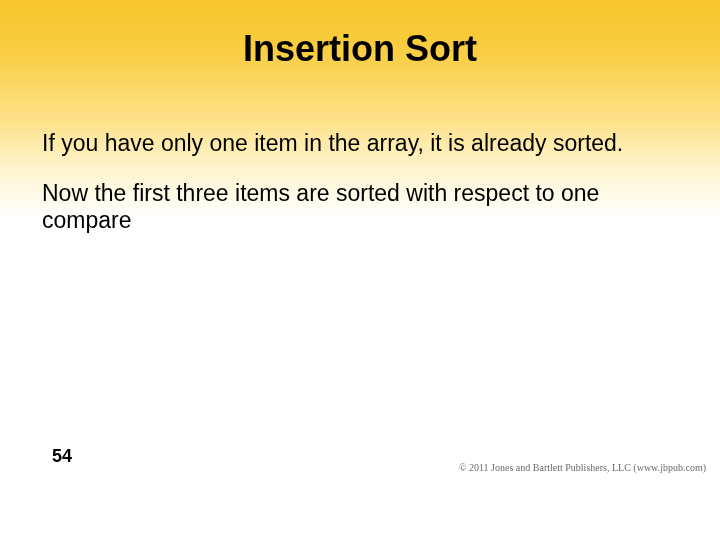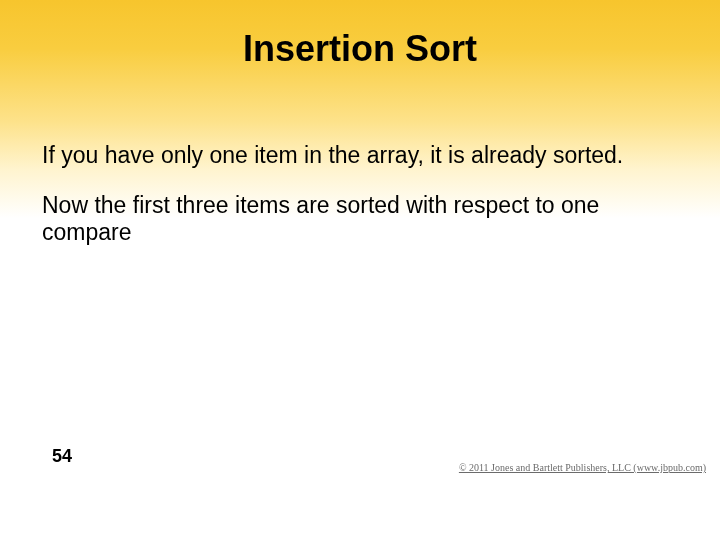--- a/index.html
+++ b/index.html
@@ -35,38 +35,37 @@
   }
   .body {
     position: absolute;
     top: 130px;
     left: 42px;
     right: 42px;
     font-size: 23px;
     line-height: 1.2;
   }
   .body p {
-    margin: 12px 0 22px 0;
+    margin: 0 0 22px 0;
   }
   .pagenum {
     position: absolute;
     left: 52px;
     bottom: 18px;
     font-size: 18px;
     font-weight: bold;
     margin-top: 20px;
   }
   .copyright {
     position: absolute;
     right: 14px;
     bottom: 12px;
     font-size: 10px;
     color: #6b6b6b;
     font-family: Georgia, 'Times New Roman', serif;
-    text-decoration: underline;
   }
 </style>
 </head>
 <body>
 
 <div class="slide">
   <div class="title">Insertion Sort</div>
 
   <div class="body">
     <p>If you have only one item in the array, it is already sorted.</p>

